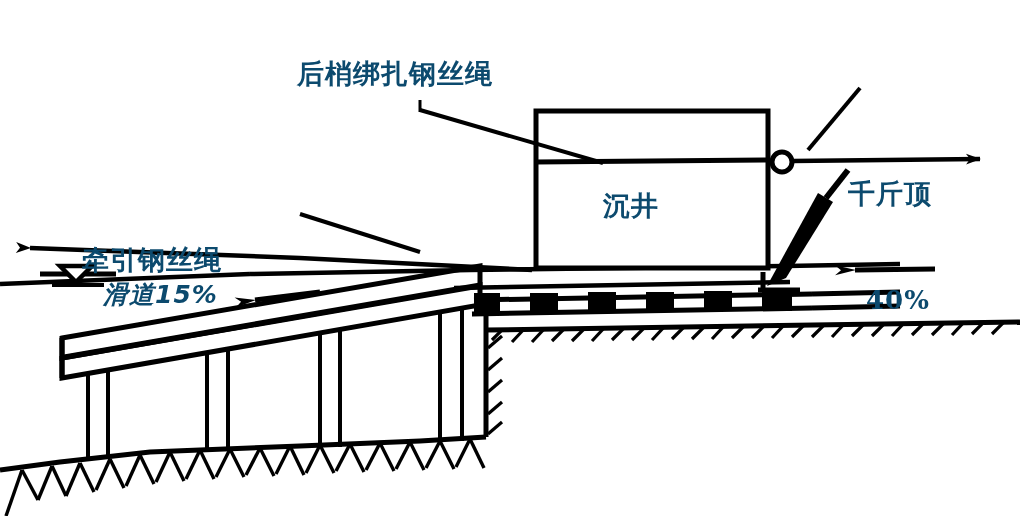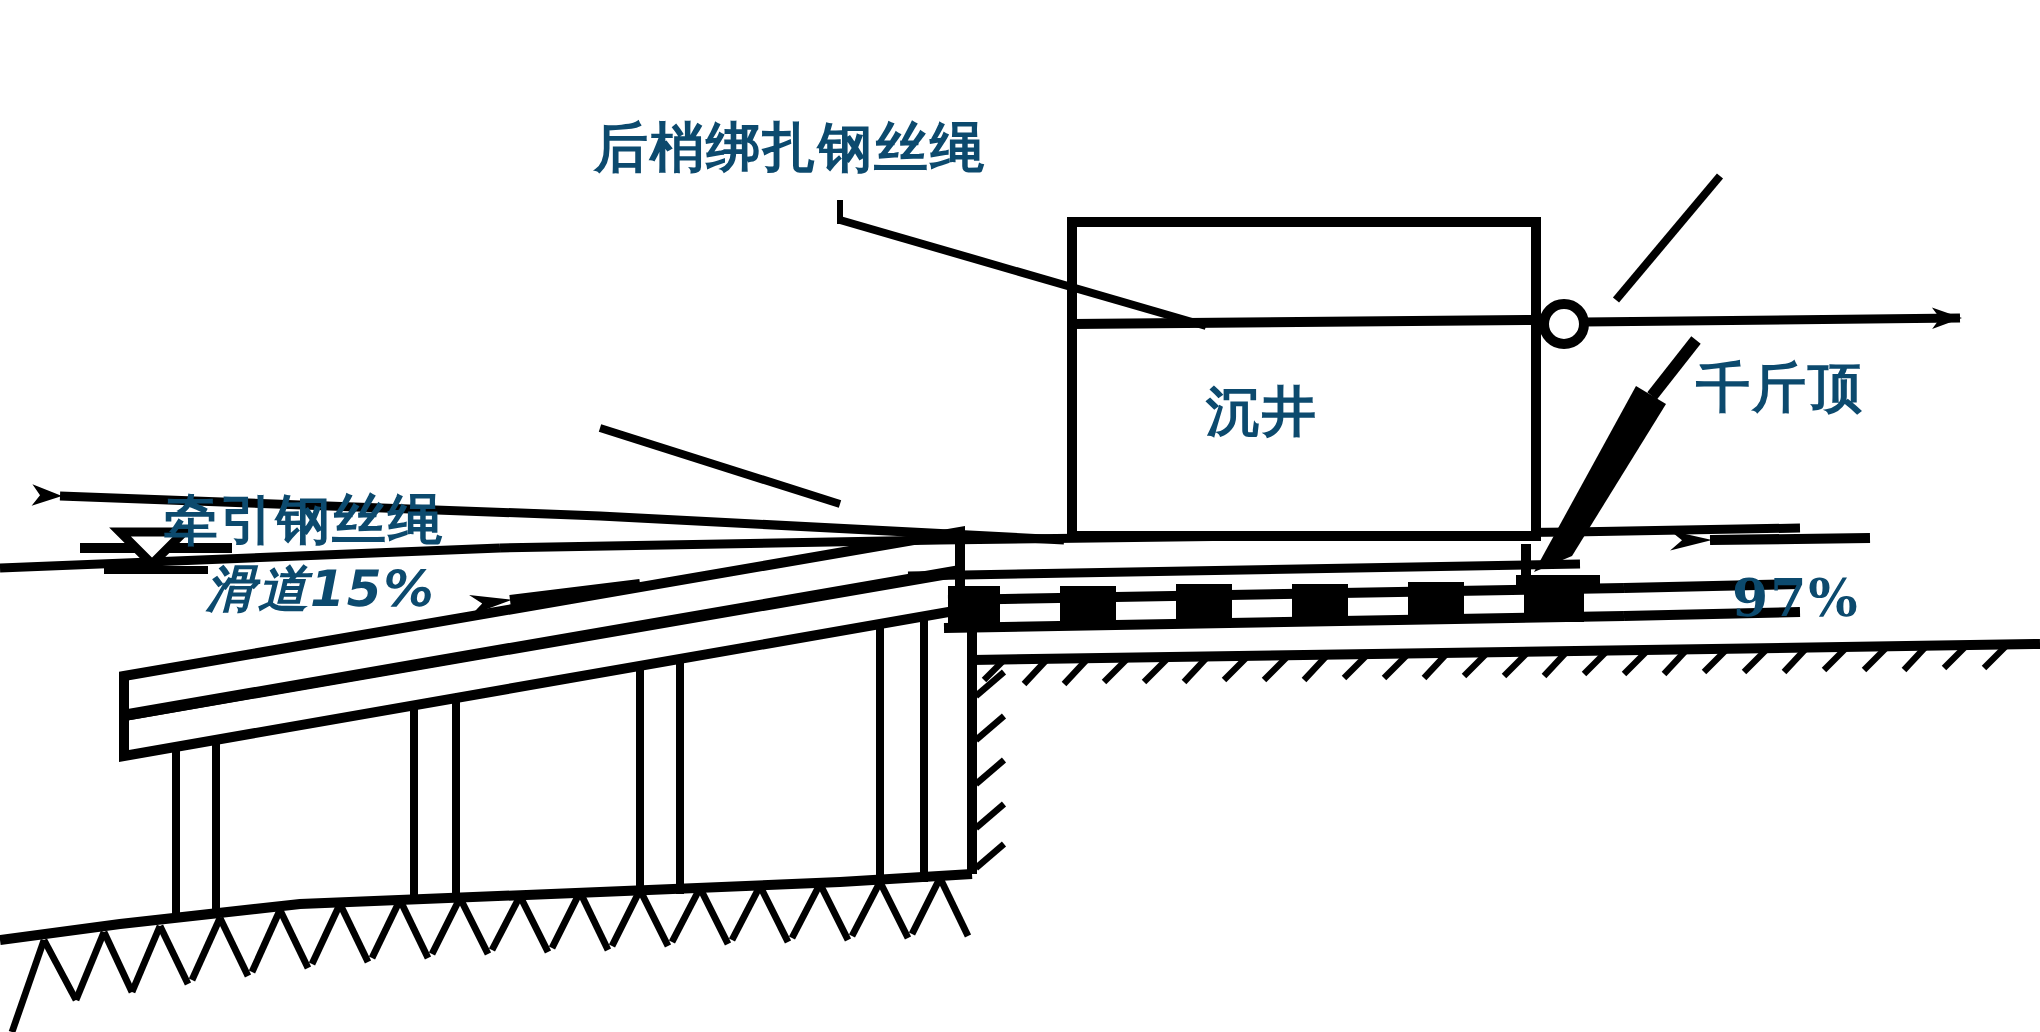--- a/index.html
+++ b/index.html
@@ -243,15 +243,15 @@
 
 
   <div class="lbl lbl-cn" id="lbl-jack">千斤顶</div>
 
   <div class="lbl lbl-cn" id="lbl-caisson">沉井</div>
 
   <div class="lbl lbl-cn" id="lbl-traction">牵引钢丝绳</div>
 
   <div class="lbl lbl-cn-sm" id="lbl-slideway">滑道15%</div>
 
-  <div class="lbl lbl-num" id="lbl-grade-right">97%</div>
+  <div class="lbl lbl-num" id="lbl-grade-right">40%</div>
 
 </div>
 
 </body></html>

